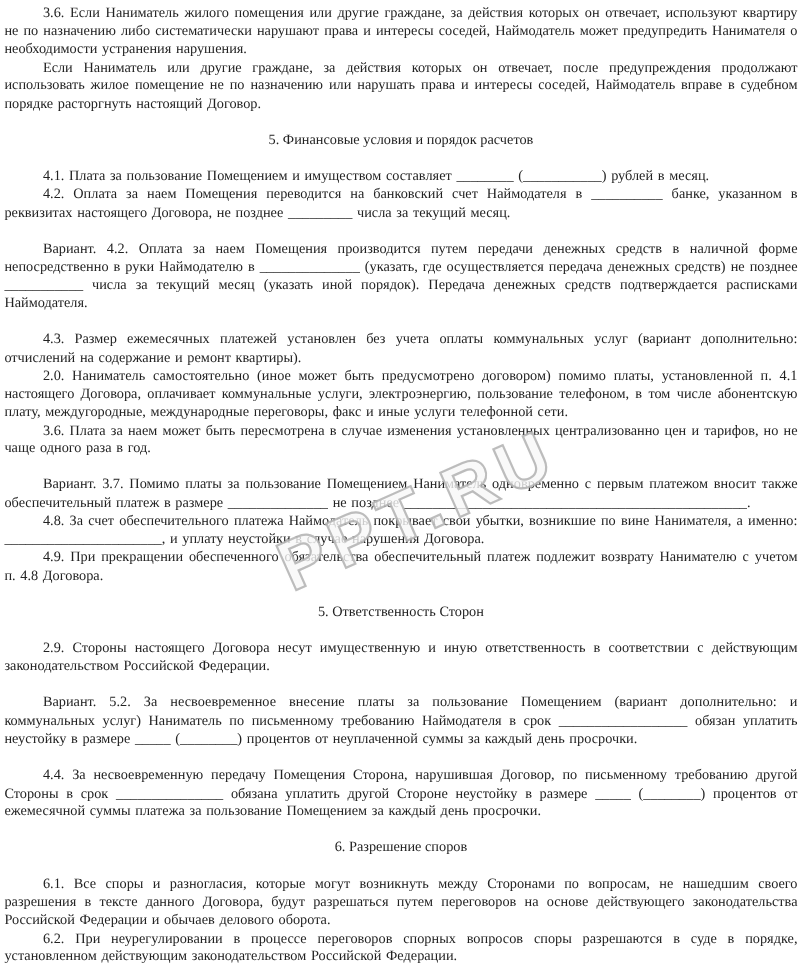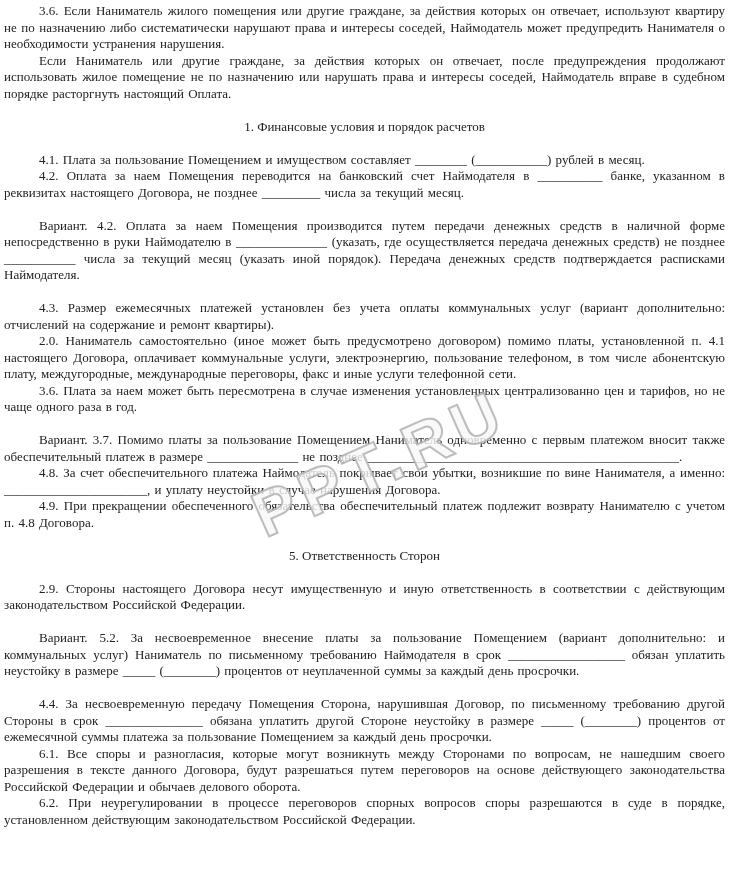--- a/index.html
+++ b/index.html
@@ -52,23 +52,23 @@
     pointer-events: none;
     white-space: nowrap;
   }
 </style>
 </head>
 <body>
 
 <div class="page">
 
   <p class="para">3.6. Если Наниматель жилого помещения или другие граждане, за действия которых он отвечает, используют квартиру не по назначению либо систематически нарушают права и интересы соседей, Наймодатель может предупредить Нанимателя о необходимости устранения нарушения.</p>
-  <p class="para">Если Наниматель или другие граждане, за действия которых он отвечает, после предупреждения продолжают использовать жилое помещение не по назначению или нарушать права и интересы соседей, Наймодатель вправе в судебном порядке расторгнуть настоящий Оплата.</p>
+  <p class="para">Если Наниматель или другие граждане, за действия которых он отвечает, после предупреждения продолжают использовать жилое помещение не по назначению или нарушать права и интересы соседей, Наймодатель вправе в судебном порядке расторгнуть настоящий Договор.</p>
 
-  <h2 class="heading">1. Финансовые условия и порядок расчетов</h2>
+  <h2 class="heading">5. Финансовые условия и порядок расчетов</h2>
 
   <p class="para">4.1. Плата за пользование Помещением и имуществом составляет ________ (___________) рублей в месяц.</p>
   <p class="para">4.2. Оплата за наем Помещения переводится на банковский счет Наймодателя в __________ банке, указанном в реквизитах настоящего Договора, не позднее _________ числа за текущий месяц.</p>
 
   <p class="para gap"><span class="it">Вариант.</span><span> 4.2. Оплата за наем Помещения производится путем передачи денежных средств в наличной форме непосредственно в руки Наймодателю в ______________ </span><span class="it">(указать, где осуществляется передача денежных средств)</span><span> не позднее ___________ числа за текущий месяц </span><span class="it">(указать иной порядок)</span><span>. Передача денежных средств подтверждается расписками Наймодателя.</span></p>
 
   <p class="para gap"><span>4.3. Размер ежемесячных платежей установлен без учета оплаты коммунальных услуг </span><span class="it">(вариант дополнительно:</span><span> отчислений на содержание и ремонт квартиры).</span></p>
 
   <p class="para"><span>2.0. Наниматель самостоятельно </span><span class="it">(иное может быть предусмотрено договором)</span><span> помимо платы, установленной п. 4.1 настоящего Договора, оплачивает коммунальные услуги, электроэнергию, пользование телефоном, в том числе абонентскую плату, междугородные, международные переговоры, факс и иные услуги телефонной сети.</span></p>
 
@@ -80,19 +80,20 @@
   <p class="para">4.9. При прекращении обеспеченного обязательства обеспечительный платеж подлежит возврату Нанимателю с учетом п. 4.8 Договора.</p>
 
   <h2 class="heading">5. Ответственность Сторон</h2>
 
   <p class="para">2.9. Стороны настоящего Договора несут имущественную и иную ответственность в соответствии с действующим законодательством Российской Федерации.</p>
 
   <p class="para gap"><span class="it">Вариант.</span><span> 5.2. За несвоевременное внесение платы за пользование Помещением </span><span class="it">(вариант дополнительно: и</span><span> коммунальных услуг) Наниматель по письменному требованию Наймодателя в срок __________________ обязан уплатить неустойку в размере _____ (________) процентов от неуплаченной суммы за каждый день просрочки.</span></p>
 
   <p class="para gap">4.4. За несвоевременную передачу Помещения Сторона, нарушившая Договор, по письменному требованию другой Стороны в срок _______________ обязана уплатить другой Стороне неустойку в размере _____ (________) процентов от ежемесячной суммы платежа за пользование Помещением за каждый день просрочки.</p>
 
+  <h2 class="heading">6. Разрешение споров</h2>
 
   <p class="para">6.1. Все споры и разногласия, которые могут возникнуть между Сторонами по вопросам, не нашедшим своего разрешения в тексте данного Договора, будут разрешаться путем переговоров на основе действующего законодательства Российской Федерации и обычаев делового оборота.</p>
   <p class="para">6.2. При неурегулировании в процессе переговоров спорных вопросов споры разрешаются в суде в порядке, установленном действующим законодательством Российской Федерации.</p>
 
 </div>
 
 <div class="watermark">PPT.RU</div>
 
 </body></html>

